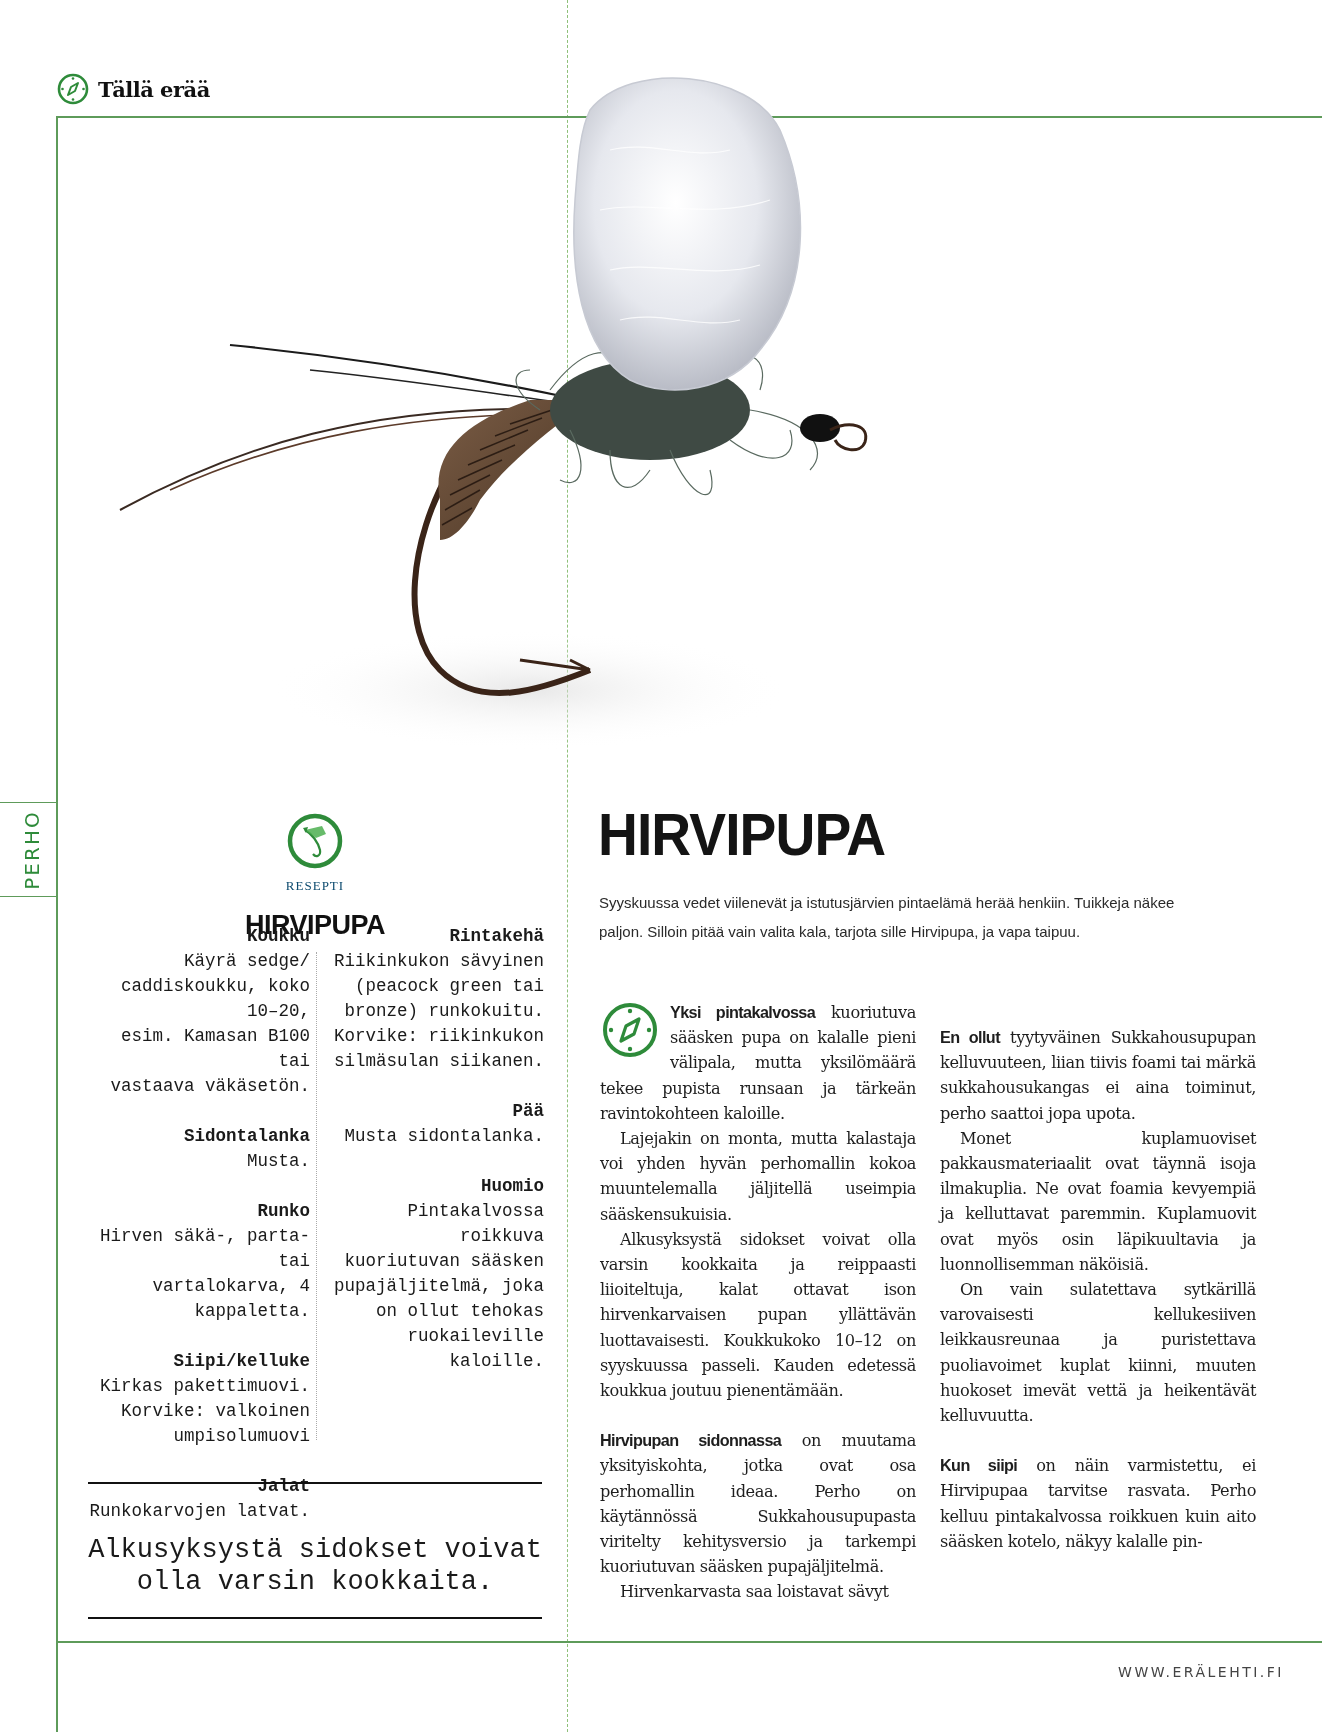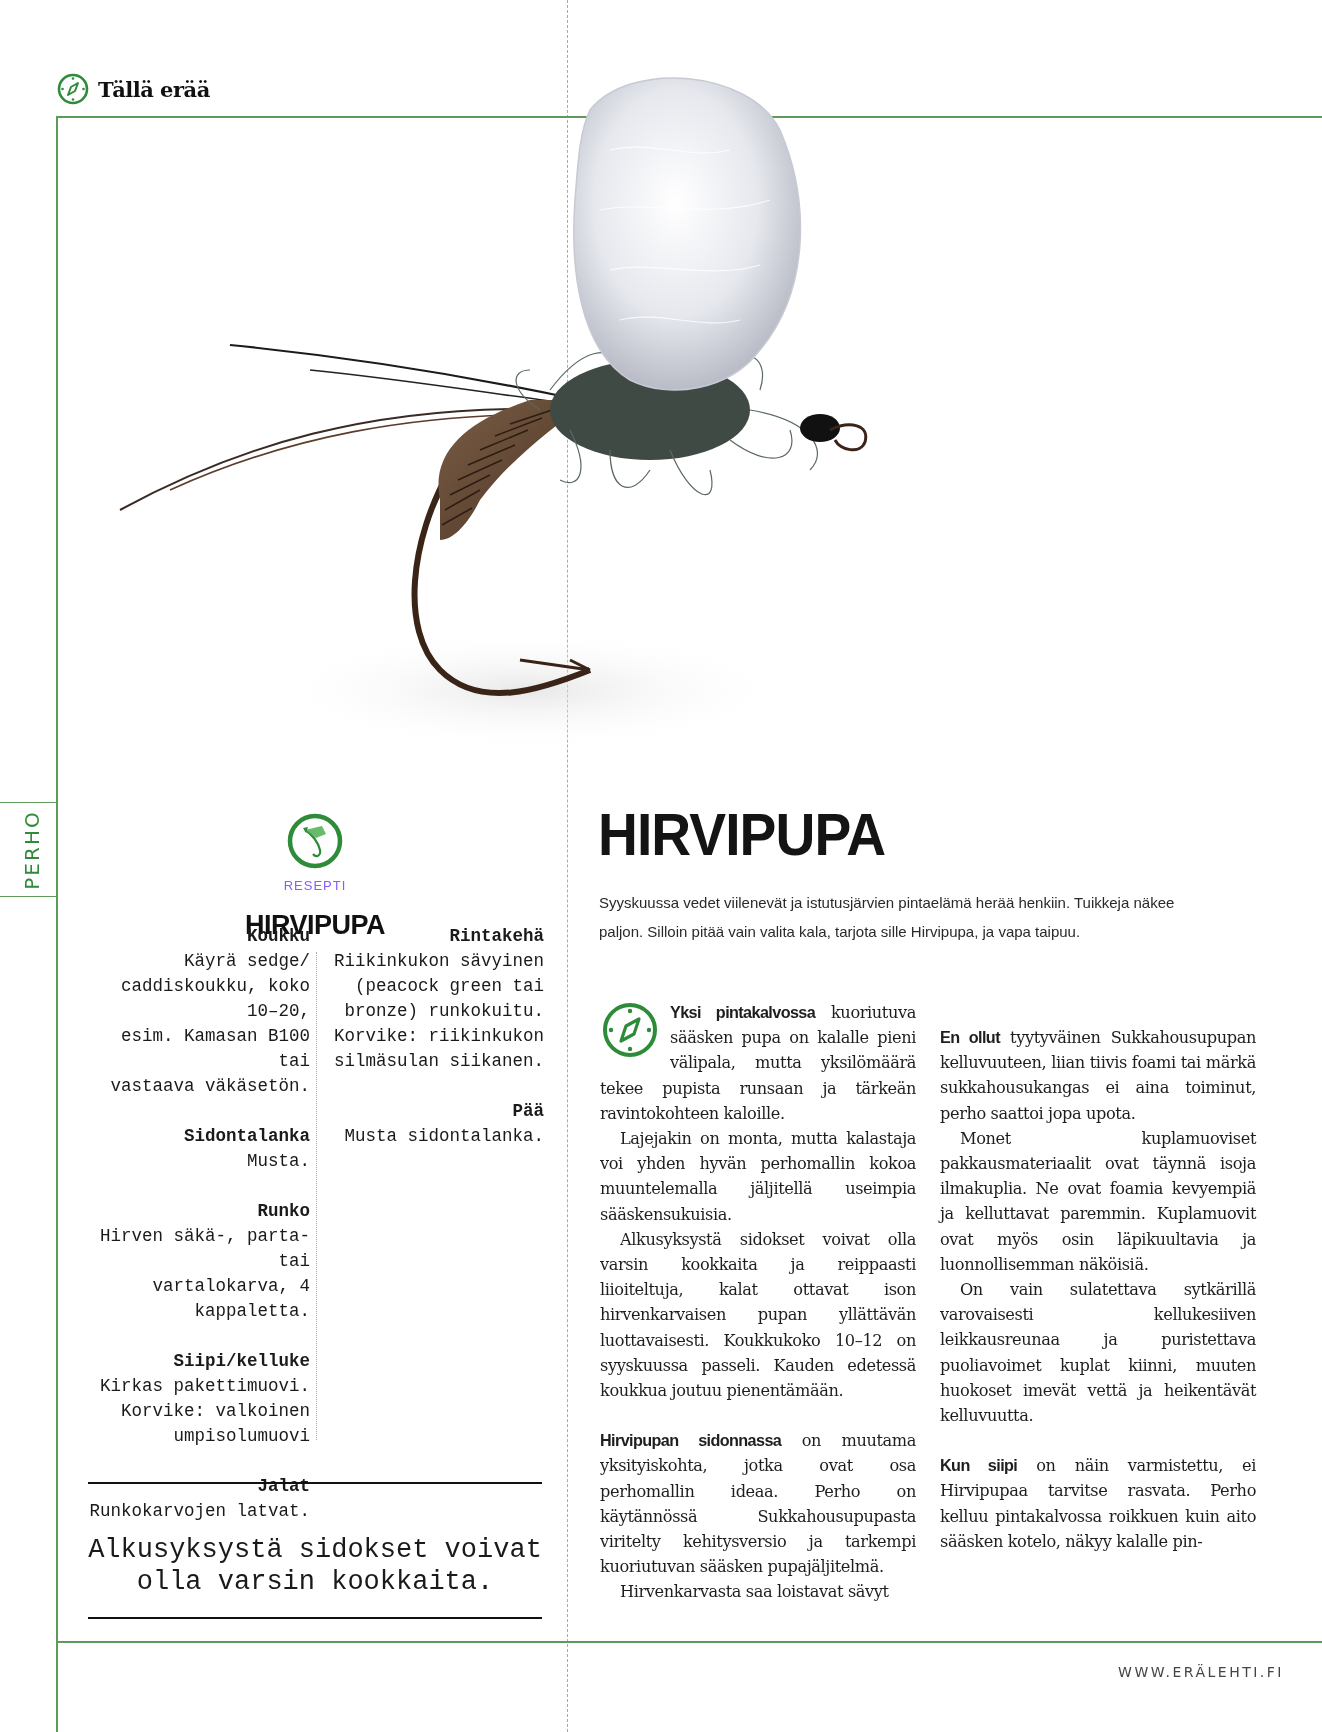--- a/index.html
+++ b/index.html
@@ -18,21 +18,21 @@
   .header-title { font-family:"DejaVu Serif", serif; font-weight:bold; font-size:21px; color:#111; letter-spacing:-0.5px; }
 
   
   .side-label { position:absolute; left:14px; top:850px; transform:translate(-50%,-50%) rotate(-90deg); transform-origin:center; left:32px; font-family:"DejaVu Sans", sans-serif; font-size:20px; letter-spacing:2px; color:#2e8b3a; white-space:nowrap; }
 
   
   .photo { position:absolute; left:110px; top:70px; width:960px; height:720px; }
 
   
   .recipe-icon { position:absolute; left:286px; top:812px; }
-  .recipe-label { position:absolute; left:250px; top:878px; width:130px; text-align:center; font-family:Liberation Sans, sans-serif; font-size:13px; letter-spacing:1px; color:#8b5cf6; }
+  .recipe-label { position:absolute; left:250px; top:878px; width:130px; text-align:center; font-family:Liberation Serif, serif; font-size:13px; letter-spacing:1px; color:#0c4a6e; }
   .recipe-title { position:absolute; left:180px; top:910px; width:270px; text-align:center; font-family:"Liberation Sans", sans-serif; font-weight:bold; font-size:27px; color:#111; letter-spacing:-0.5px; }
   .recipe-col { position:absolute; top:924px; text-align:right; font-family:Liberation Mono, monospace; font-size:17.5px; line-height:25px; color:#1a1a1a; }
   .recipe-col.left { left:86px; width:224px; }
   .recipe-col.right { left:330px; width:214px; }
   .recipe-col .sec { margin-bottom:25px; }
   .recipe-col .lbl { font-weight:bold; display:block; }
   .recipe-col .val { display:block; white-space:pre-line; }
   .recipe-divider { position:absolute; left:316px; top:952px; height:488px; width:0; border-left:1.5px dotted #aaaaaa; }
 
   
@@ -189,20 +189,28 @@
     <span class="val">Riikinkukon sävyinen
 (peacock green tai
 bronze) runkokuitu.
 Korvike: riikinkukon
 silmäsulan siikanen.</span>
   </div>
   <div class="sec">
     <span class="lbl">Pää</span>
     <span class="val">Musta sidontalanka.</span>
   </div>
+  <div class="sec">
+    <span class="lbl">Huomio</span>
+    <span class="val">Pintakalvossa roikkuva
+kuoriutuvan sääsken
+pupajäljitelmä, joka
+on ollut tehokas
+ruokaileville kaloille.</span>
+  </div>
 </div>
 
 <div class="pq-top"></div>
 <div class="pq-text">Alkusyksystä sidokset voivat olla varsin kookkaita.</div>
 <div class="pq-bot"></div>
 
 <div class="article-title">HIRVIPUPA</div>
 <div class="lead">Syyskuussa vedet viilenevät ja istutusjärvien pintaelämä herää henkiin. Tuikkeja näkee paljon. Silloin pitää vain valita kala, tarjota sille Hirvipupa, ja vapa taipuu.</div>
 
 <div class="body-col c1">

